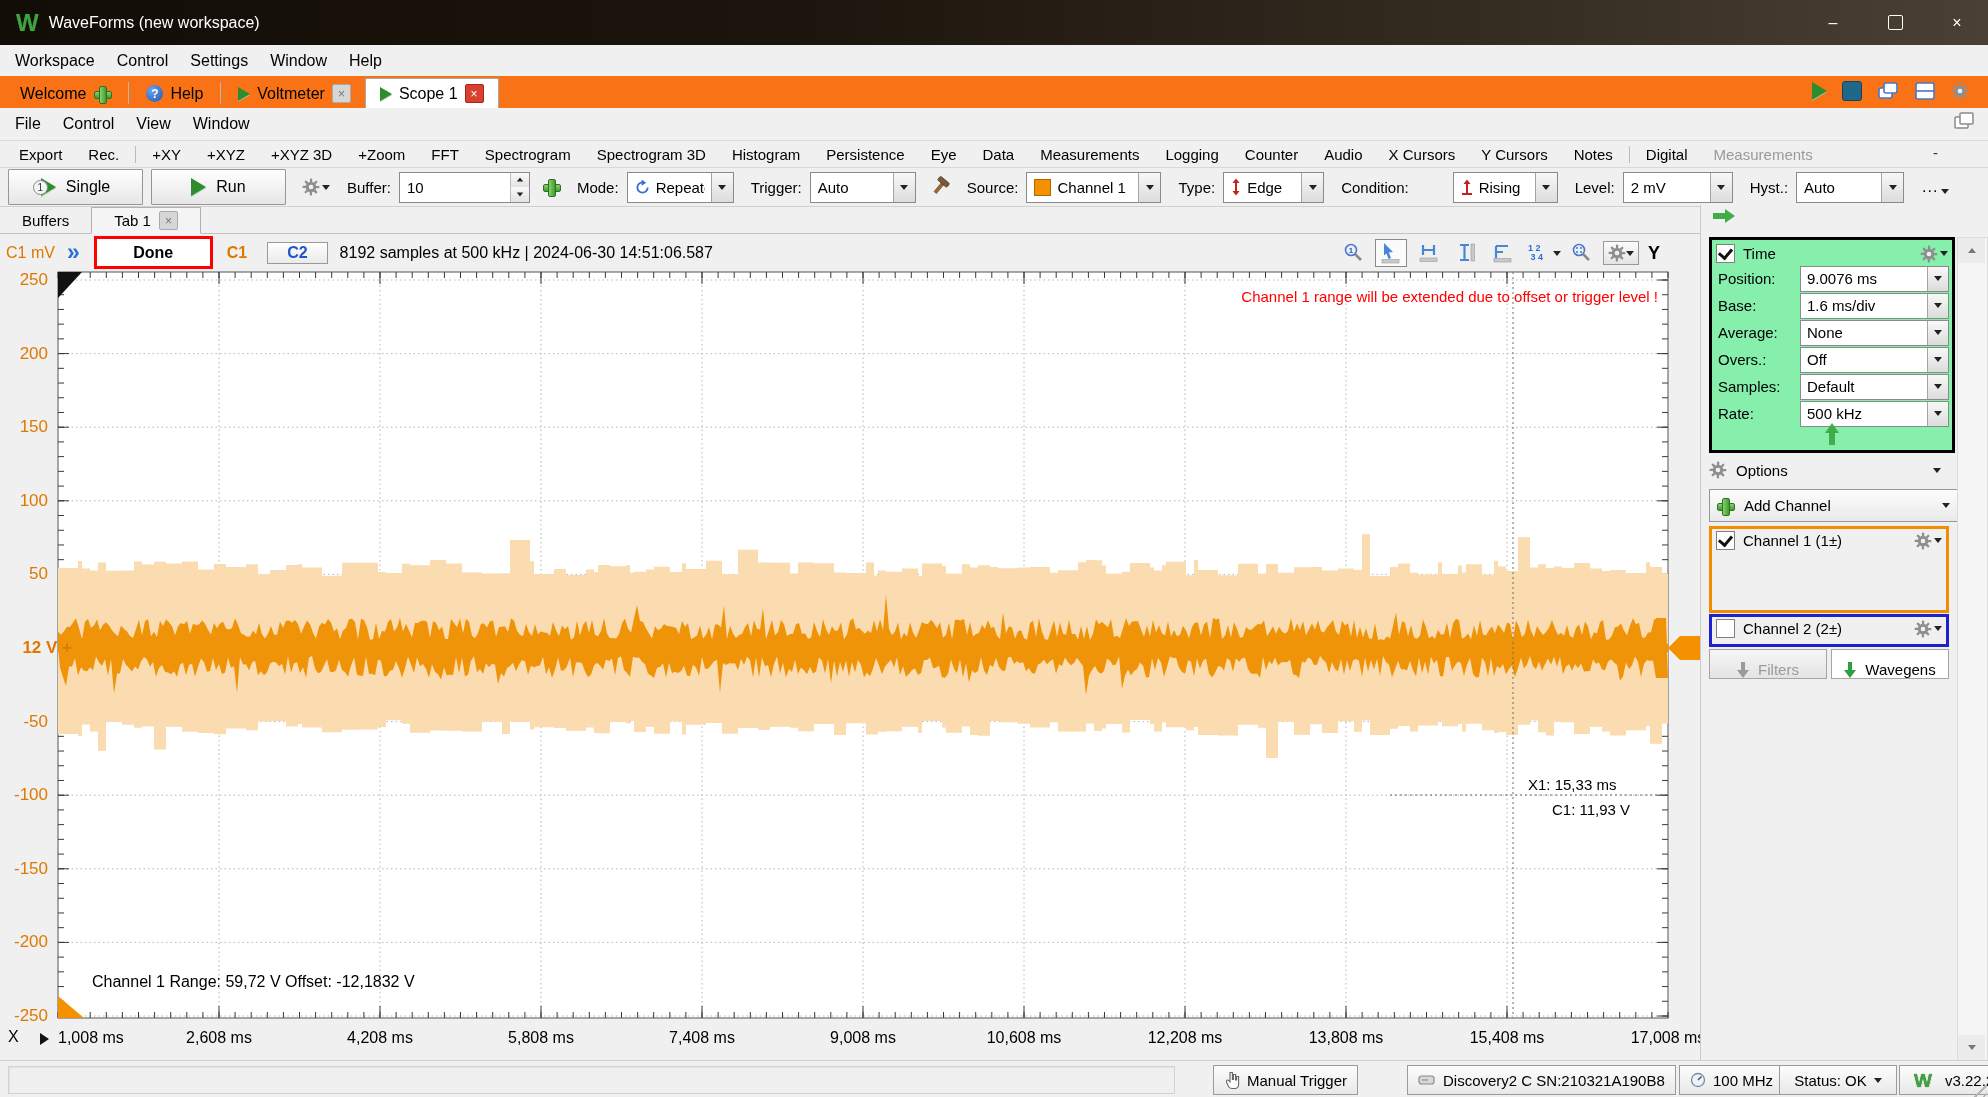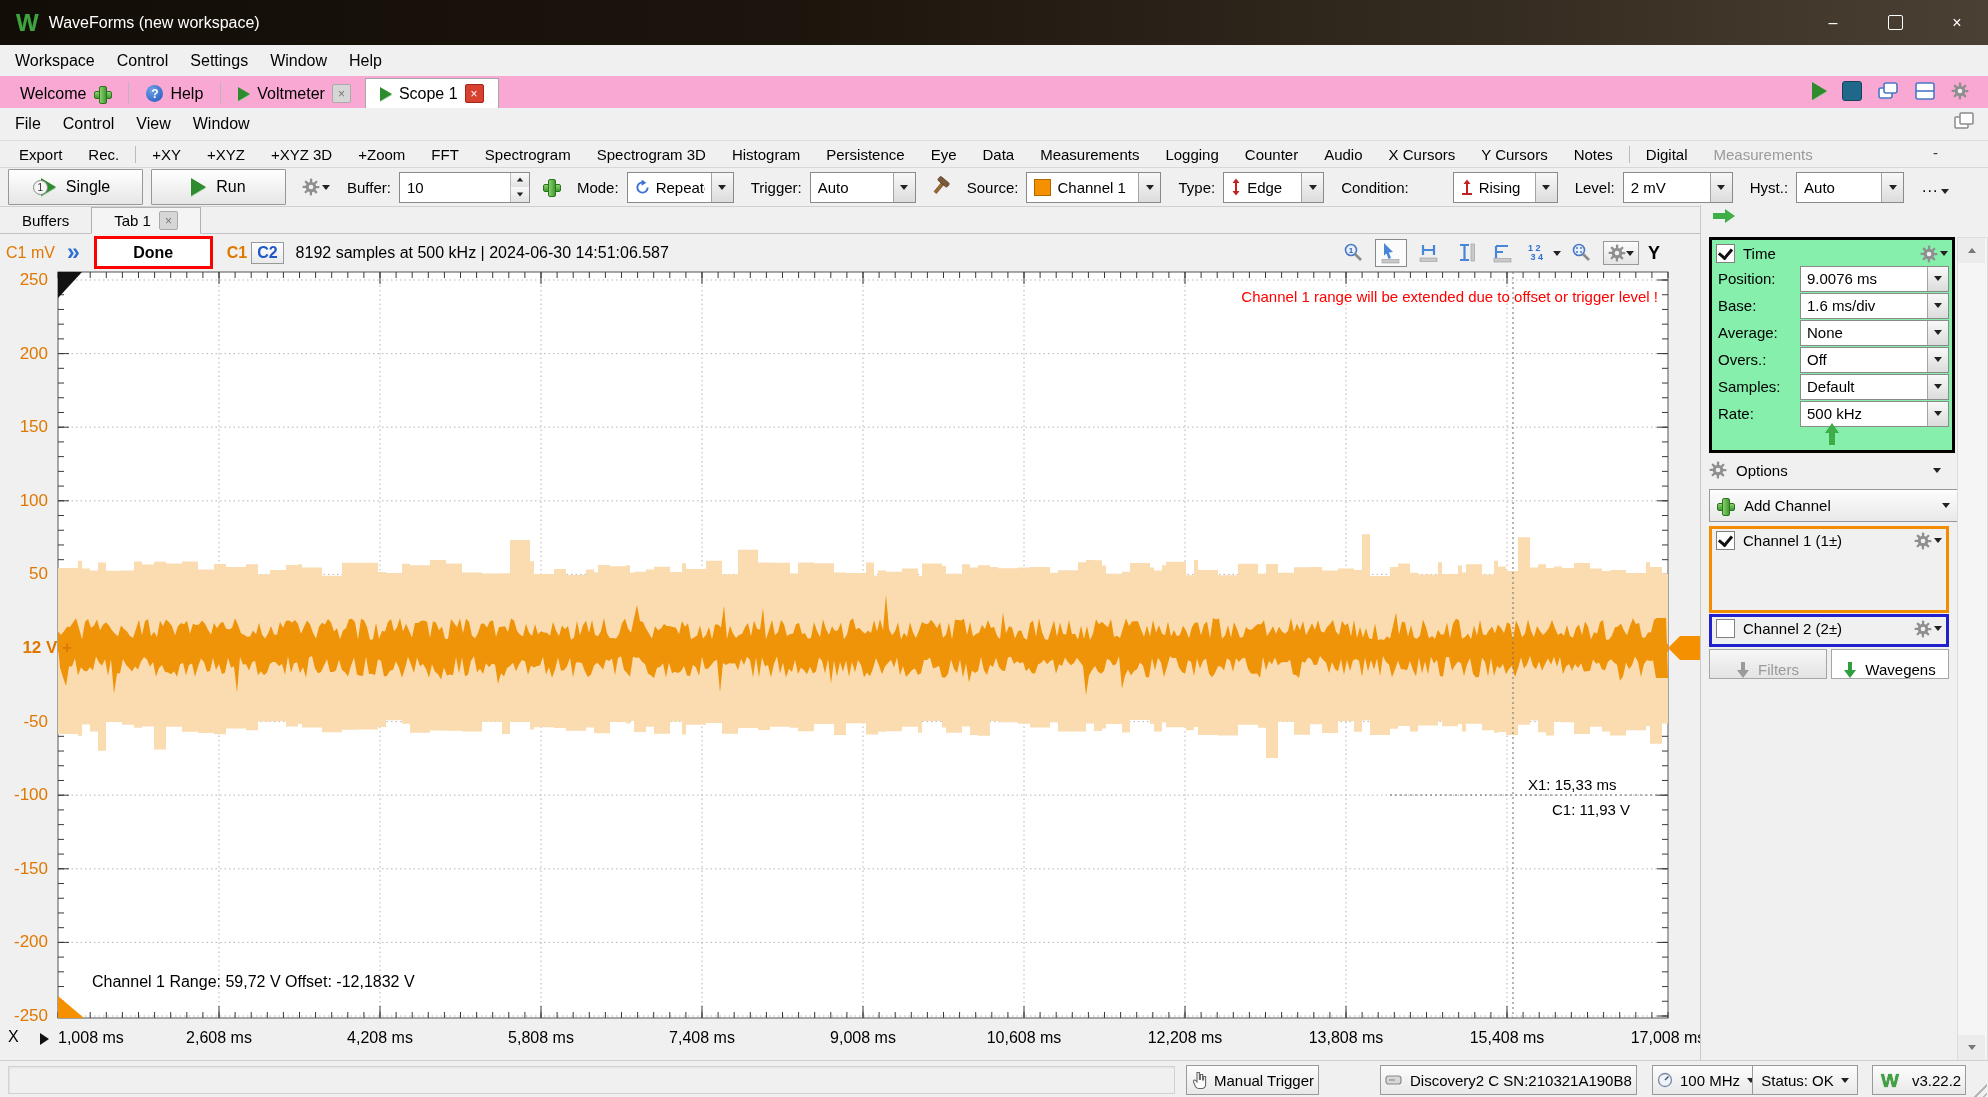--- a/index.html
+++ b/index.html
@@ -13,21 +13,21 @@
          text-shadow:0 0 1px #1e5c1e;}
   .wlogo.small{font-size:19px;margin:0 6px 0 4px;}
   .title{font-size:16px;}
   .winbtns{margin-left:auto;display:flex;height:45px;}
   .winbtn{width:62px;height:45px;display:flex;align-items:center;justify-content:center;color:#fff;font-size:16px;}
   .maxbox{width:13px;height:13px;border:1.5px solid #fff;border-radius:2px;}
   
   .menubar{position:absolute;left:0;top:45px;right:0;height:31px;display:flex;align-items:center;gap:0;padding-left:4px;background:#f0f0f0;}
   .menuitem{padding:0 11px;font-size:16px;}
   
-  .apptabs{position:absolute;left:0;top:76px;right:0;height:32px;background:#f9a8d4;border-bottom:1px solid #c6c6c6;display:flex;align-items:flex-end;padding-left:6px;}
+  .apptabs{position:absolute;left:0;top:76px;right:0;height:32px;background:#f97316;border-bottom:1px solid #c6c6c6;display:flex;align-items:flex-end;padding-left:6px;}
   .apptab{height:29px;display:flex;align-items:center;gap:7px;padding:0 14px;font-size:16px;}
   .apptab.active{background:#fff;border:1px solid #a8a8a8;border-bottom:1px solid #fff;margin-bottom:-1px;}
   .tabsep{width:1px;height:22px;background:#b8b8b8;margin:0 3px 4px 3px;}
   .xbox{width:17px;height:17px;display:flex;align-items:center;justify-content:center;font-size:12px;
         background:#d6d6d6;border:1px solid #aaa;border-radius:2px;color:#777;}
   .xbox.red{background:#d8402f;border-color:#a32619;color:#fff;}
   .apptab-icons{position:absolute;right:16px;top:3px;display:flex;align-items:center;gap:9px;}
   
   .play{width:0;height:0;border-left:15px solid #2e8b2e;border-top:9px solid transparent;border-bottom:9px solid transparent;filter:drop-shadow(0 1px 0 #9c9);}
   .play.small{border-left-width:12px;border-top-width:7px;border-bottom-width:7px;}
@@ -73,21 +73,21 @@
   .more-dots{margin-left:18px;font-size:16px;letter-spacing:1px;}
   
   .doctabs{position:absolute;left:0;top:207px;width:1700px;height:26px;border-bottom:1px solid #c2c2c2;display:flex;align-items:flex-end;background:#f0f0f0;font-size:15px;}
   .doctab{height:25px;display:flex;align-items:center;gap:8px;padding:0 22px;}
   .doctab.active{background:#f4f4f4;border:1px solid #b0b0b0;border-bottom:1px solid #f4f4f4;margin-bottom:-1px;}
   .statusrow{position:absolute;left:0;top:234px;width:1700px;height:37px;display:flex;align-items:center;font-size:16px;}
   .c1mv{color:#E07800;margin-left:6px;}
   .chev2{color:#2e6fd6;font-weight:bold;font-size:23px;margin-left:12px;line-height:1;}
   .donebox{width:113px;height:27px;border:3px solid #ff0000;background:#fff;display:flex;align-items:center;justify-content:center;font-weight:bold;margin-left:14px;}
   .c1lab{color:#E07800;font-weight:bold;margin-left:14px;}
-  .c2btn{margin-left:4px;padding:1px 5px;border:1px solid #999;background:linear-gradient(#fff,#eaeaea);color:#1e58c8;font-weight:bold;}
+  .c2btn{margin-left:20px;padding:1px 19px;border:1px solid #999;background:linear-gradient(#fff,#eaeaea);color:#1e58c8;font-weight:bold;}
   .srinfo{margin-left:12px;white-space:nowrap;}
   .sr-icons{position:absolute;left:1340px;top:3px;display:flex;align-items:center;gap:7px;height:32px;}
   .icbtn{display:flex;align-items:center;justify-content:center;padding:2px 3px;}
   .icbtn.sel{border:1px solid #8a8a8a;background:#fbfbfb;}
   .icbtn.raised{border:1px solid #9a9a9a;background:linear-gradient(#fcfcfc,#e4e4e4);padding:2px 4px;}
   .ylab-btn{font-weight:bold;font-size:18px;margin-left:2px;}
   .numicon{font-size:9px;line-height:9px;color:#2e6fd6;font-weight:bold;text-align:left;}
   
   .plotarea{position:absolute;left:0;top:271px;width:1700px;height:789px;background:#f0f0f0;overflow:hidden;}
   .plotrect-bg{position:absolute;left:58px;top:1px;width:1610px;height:746px;background:#fff;}
@@ -127,21 +127,21 @@
   .fwbtn{flex:1;border:1px solid #a5a5a5;display:flex;align-items:flex-end;justify-content:center;gap:9px;background:linear-gradient(#f6f6f6,#e4e4e4);}
   .fwbtn.wg{background:#fff;}
   .fwbtn.disabled{color:#9a9a9a;}
   .vscroll{position:absolute;left:256px;top:32px;width:29px;height:822px;background:#f5f5f5;border:1px solid #dcdcdc;}
   .vsbtn{position:absolute;left:0;width:27px;height:25px;background:#ececec;display:flex;align-items:center;justify-content:center;}
   .vsbtn .caret{border-top-color:#777;}
   .vsbtn.up .caret{border-top:none;border-bottom:5px solid #777;}
   
   .statusbar{position:absolute;left:0;top:1060px;right:0;height:37px;background:#f0f0f0;border-top:1px solid #cfcfcf;}
   .sunken{position:absolute;left:8px;top:5px;width:1165px;height:26px;border:1px solid #d2d2d2;box-shadow:inset 1px 1px 2px rgba(0,0,0,.06);}
-  .sbbtn{position:absolute;top:4px;height:28px;border:1px solid #9a9a9a;background:linear-gradient(#fdfdfd,#e8e8e8);display:flex;align-items:center;gap:7px;padding:0 4px;font-size:15px;white-space:nowrap;}
+  .sbbtn{position:absolute;top:4px;height:28px;border:1px solid #9a9a9a;background:linear-gradient(#fdfdfd,#e8e8e8);display:flex;align-items:center;gap:7px;padding:0 10px;font-size:15px;white-space:nowrap;margin-left:27px;}
   .grip{position:absolute;right:1px;bottom:1px;width:18px;height:18px;
         background:repeating-linear-gradient(135deg,transparent 0 4px,#b5b5b5 4px 6px);clip-path:polygon(100% 0,100% 100%,0 100%);}
   .gear-icon{display:inline-flex;}
 </style>
 </head>
 <body>
 
 <div class="app">
 
   <div class="titlebar">

